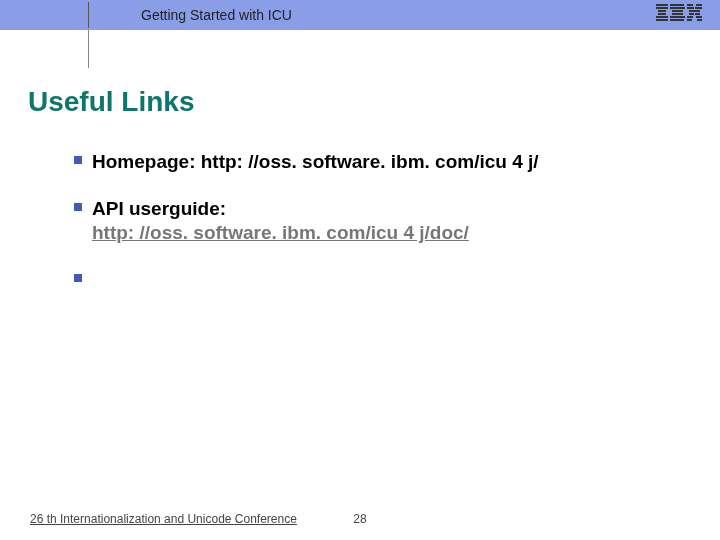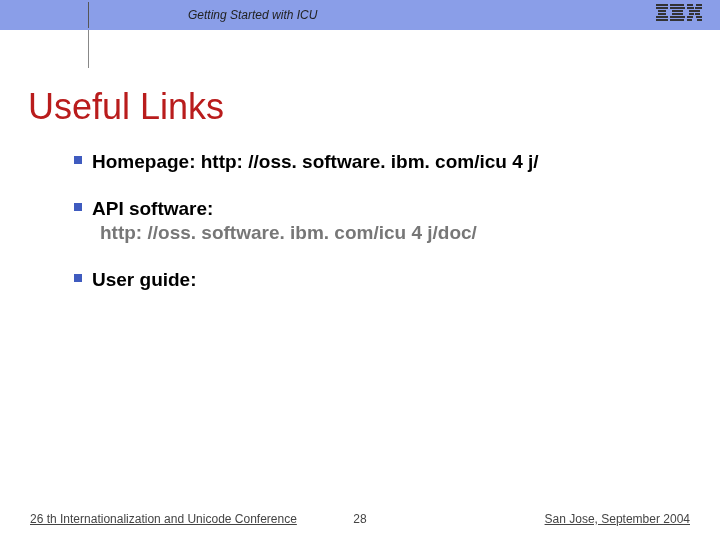--- a/index.html
+++ b/index.html
@@ -26,24 +26,23 @@
   }
   .header-divider {
     position: absolute;
     left: 88px;
     top: 2px;
     bottom: 2px;
     width: 1px;
     background: #555;
   }
   .header-title {
-    font-size: 12px;
+    font-size: 14px;
     color: #222;
-    margin-left: 100px;
-    font-style: italic;
+    margin-left: 53px;
   }
   .ibm-logo {
     position: absolute;
     right: 18px;
     top: 4px;
     display: flex;
     gap: 1px;
   }
   .ibm-logo svg { display:block; }
   .left-rule {
@@ -51,23 +50,23 @@
     left: 88px;
     top: 30px;
     width: 1px;
     height: 38px;
     background: #888;
   }
   .slide-title {
     position: absolute;
     left: 28px;
     top: 86px;
-    font-size: 36px;
-    font-weight: 400;
-    color: #b91c1c;
+    font-size: 28px;
+    font-weight: 700;
+    color: #0f766e;
   }
   .content {
     position: absolute;
     left: 74px;
     top: 150px;
     right: 40px;
   }
   .bullet-item {
     margin-bottom: 22px;
     font-size: 19px;
@@ -81,22 +80,22 @@
     content: "";
     position: absolute;
     left: 0;
     top: 6px;
     width: 8px;
     height: 8px;
     background: #3f5bbf;
   }
   .bullet-item .link {
     color: #777;
+    text-decoration: underline;
     font-weight: bold;
-    margin-left: 8px;
   }
   .footer {
     position: absolute;
     bottom: 14px;
     left: 30px;
     right: 30px;
     display: flex;
     justify-content: space-between;
     align-items: flex-start;
     font-size: 12px;
@@ -151,27 +150,26 @@
 
 <h1 class="slide-title">Useful Links</h1>
 
 <div class="content">
 
   <div class="bullet-item">
     <span>Homepage: </span><span>http: //oss. software. ibm. com/icu 4 j/</span>
   </div>
 
   <div class="bullet-item">
-    <span>API software:</span><br>
+    <span>API userguide:</span><br>
     <span class="link">http: //oss. software. ibm. com/icu 4 j/doc/</span>
   </div>
 
   <div class="bullet-item">
-    <span>User guide:</span><br>
+    <br>
   </div>
 
 </div>
 
 <div class="footer">
   <span>26 th Internationalization and Unicode Conference</span>
   <span class="page">28</span>
-  <span>San Jose, September 2004</span>
 </div>
 
 </body></html>

